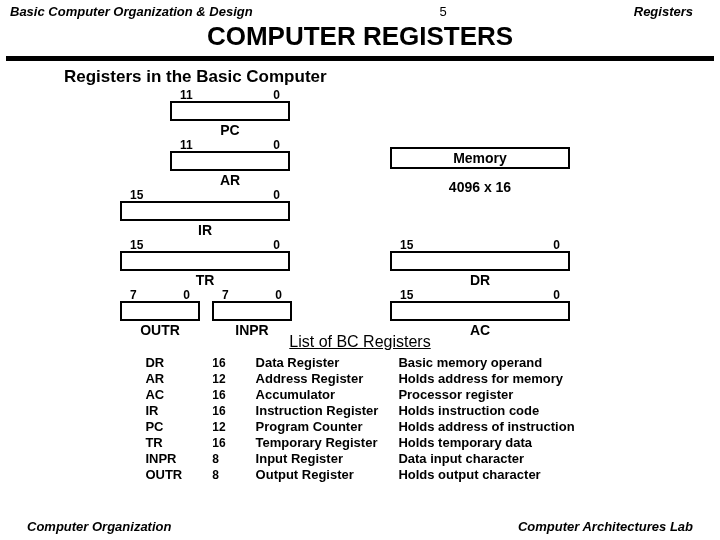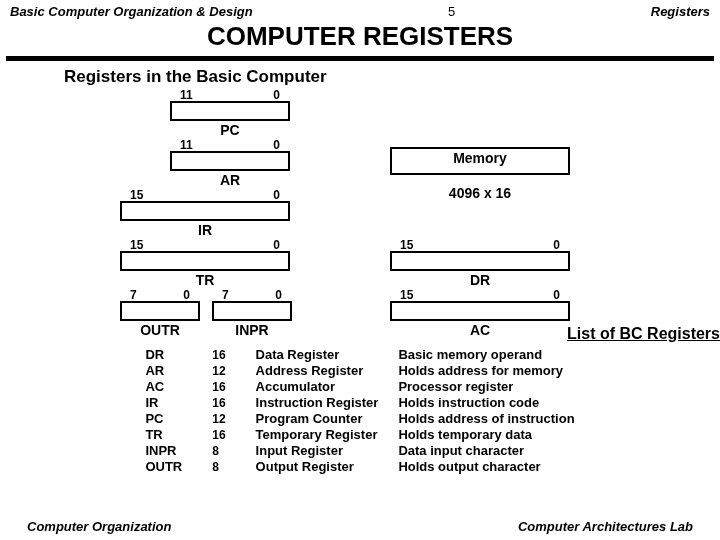--- a/index.html
+++ b/index.html
@@ -10,21 +10,21 @@
     font-family: Arial, Helvetica, sans-serif;
     background: #fff;
     color: #000;
     position: relative;
     overflow: hidden;
   }
   .header {
     display: flex;
     justify-content: space-between;
     align-items: baseline;
-    padding: 4px 10px 0 10px;
+    padding: 4px 27px 0 10px;
     font-weight: bold;
     font-style: italic;
     font-size: 13px;
   }
   .header .center { font-style: normal; font-weight: normal; font-size: 13px; }
   .title {
     text-align: center;
     font-size: 26px;
     font-weight: bold;
     margin: 2px 0 4px 0;
@@ -63,40 +63,40 @@
   }
   .rlabel {
     text-align: center;
     font-weight: bold;
     font-size: 14px;
     margin-top: 1px;
   }
   .memunit { position: absolute; }
   .membox {
     border: 2px solid #000;
-    height: 28px;
+    height: 22px;
     width: 180px;
     text-align: center;
     font-weight: bold;
     font-size: 14px;
     line-height: 18px;
     box-sizing: border-box;
   }
   .memtext {
     text-align: center;
     font-weight: bold;
     font-size: 14px;
     margin-top: 10px;
   }
   .listheader {
-    text-align: right;
-    font-weight: bold;
+    text-align: center;
+    font-weight: normal;
     font-size: 16px;
     text-decoration: underline;
-    margin: 6px 0 4px 0;
+    margin: 14px 0 4px 0;
   }
   .listtable {
     margin: 0 auto;
     border-collapse: collapse;
     font-size: 13px;
     font-weight: bold;
   }
   .listtable td {
     padding: 0 10px;
     line-height: 16px;

